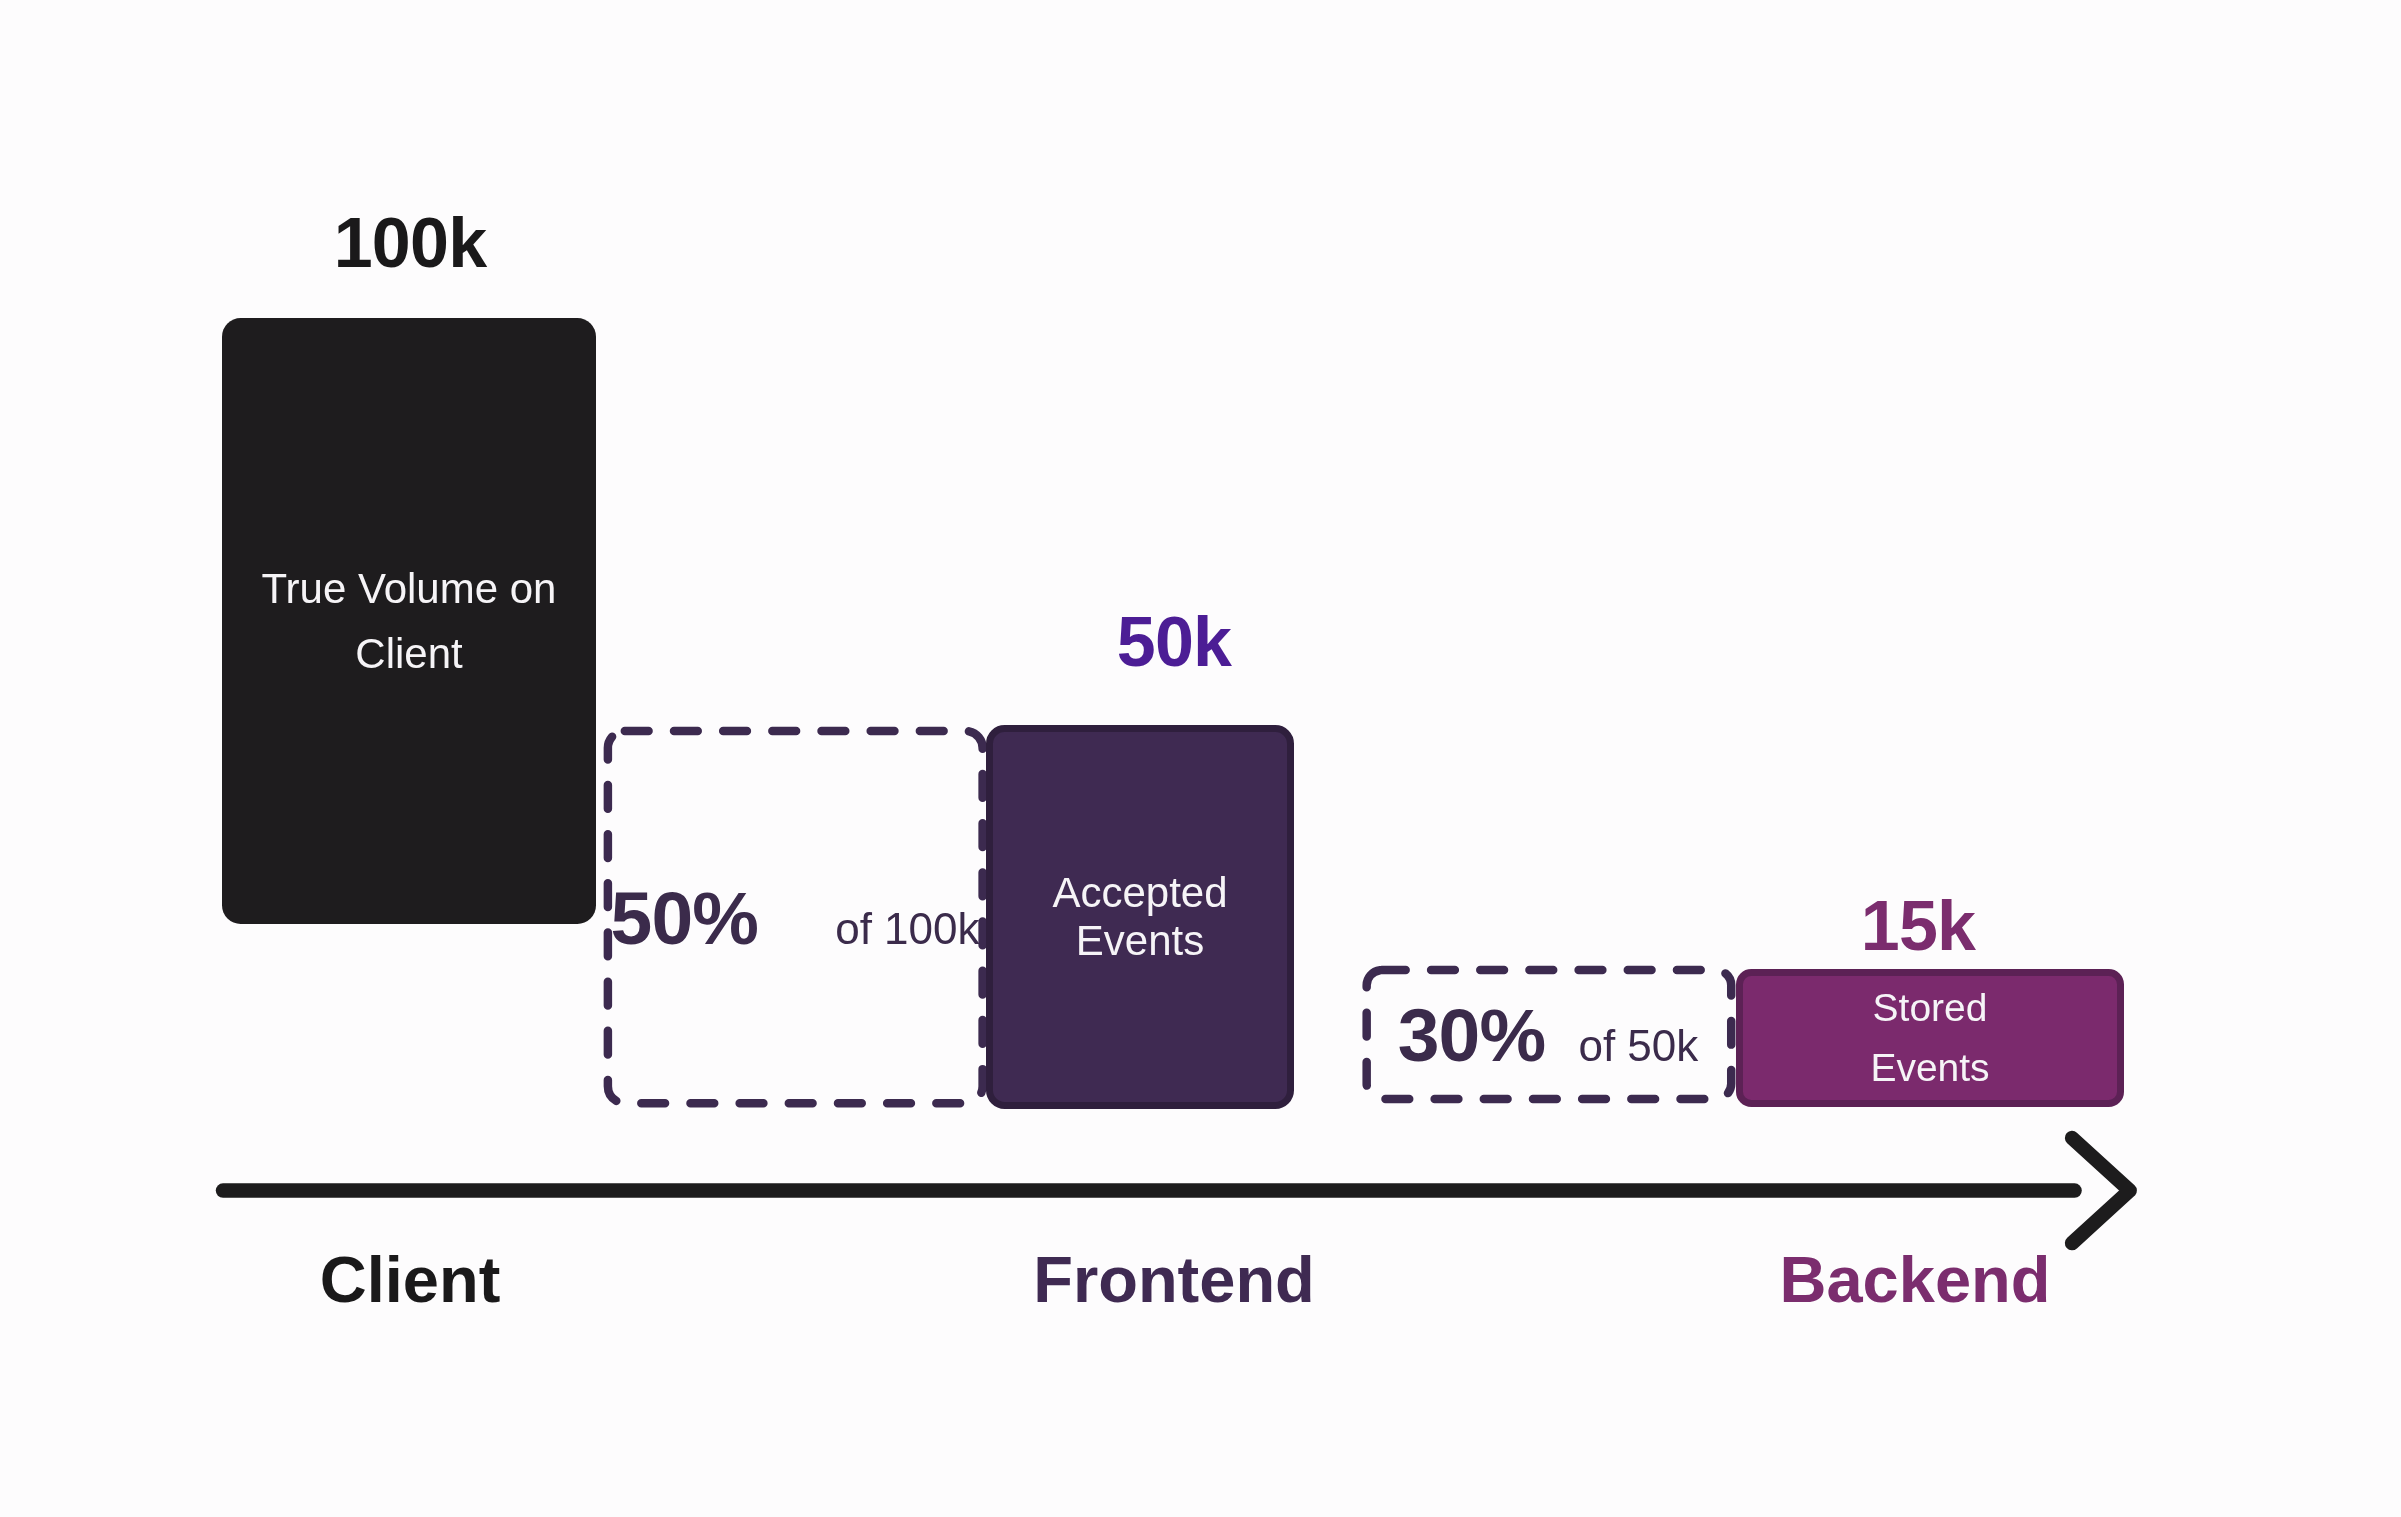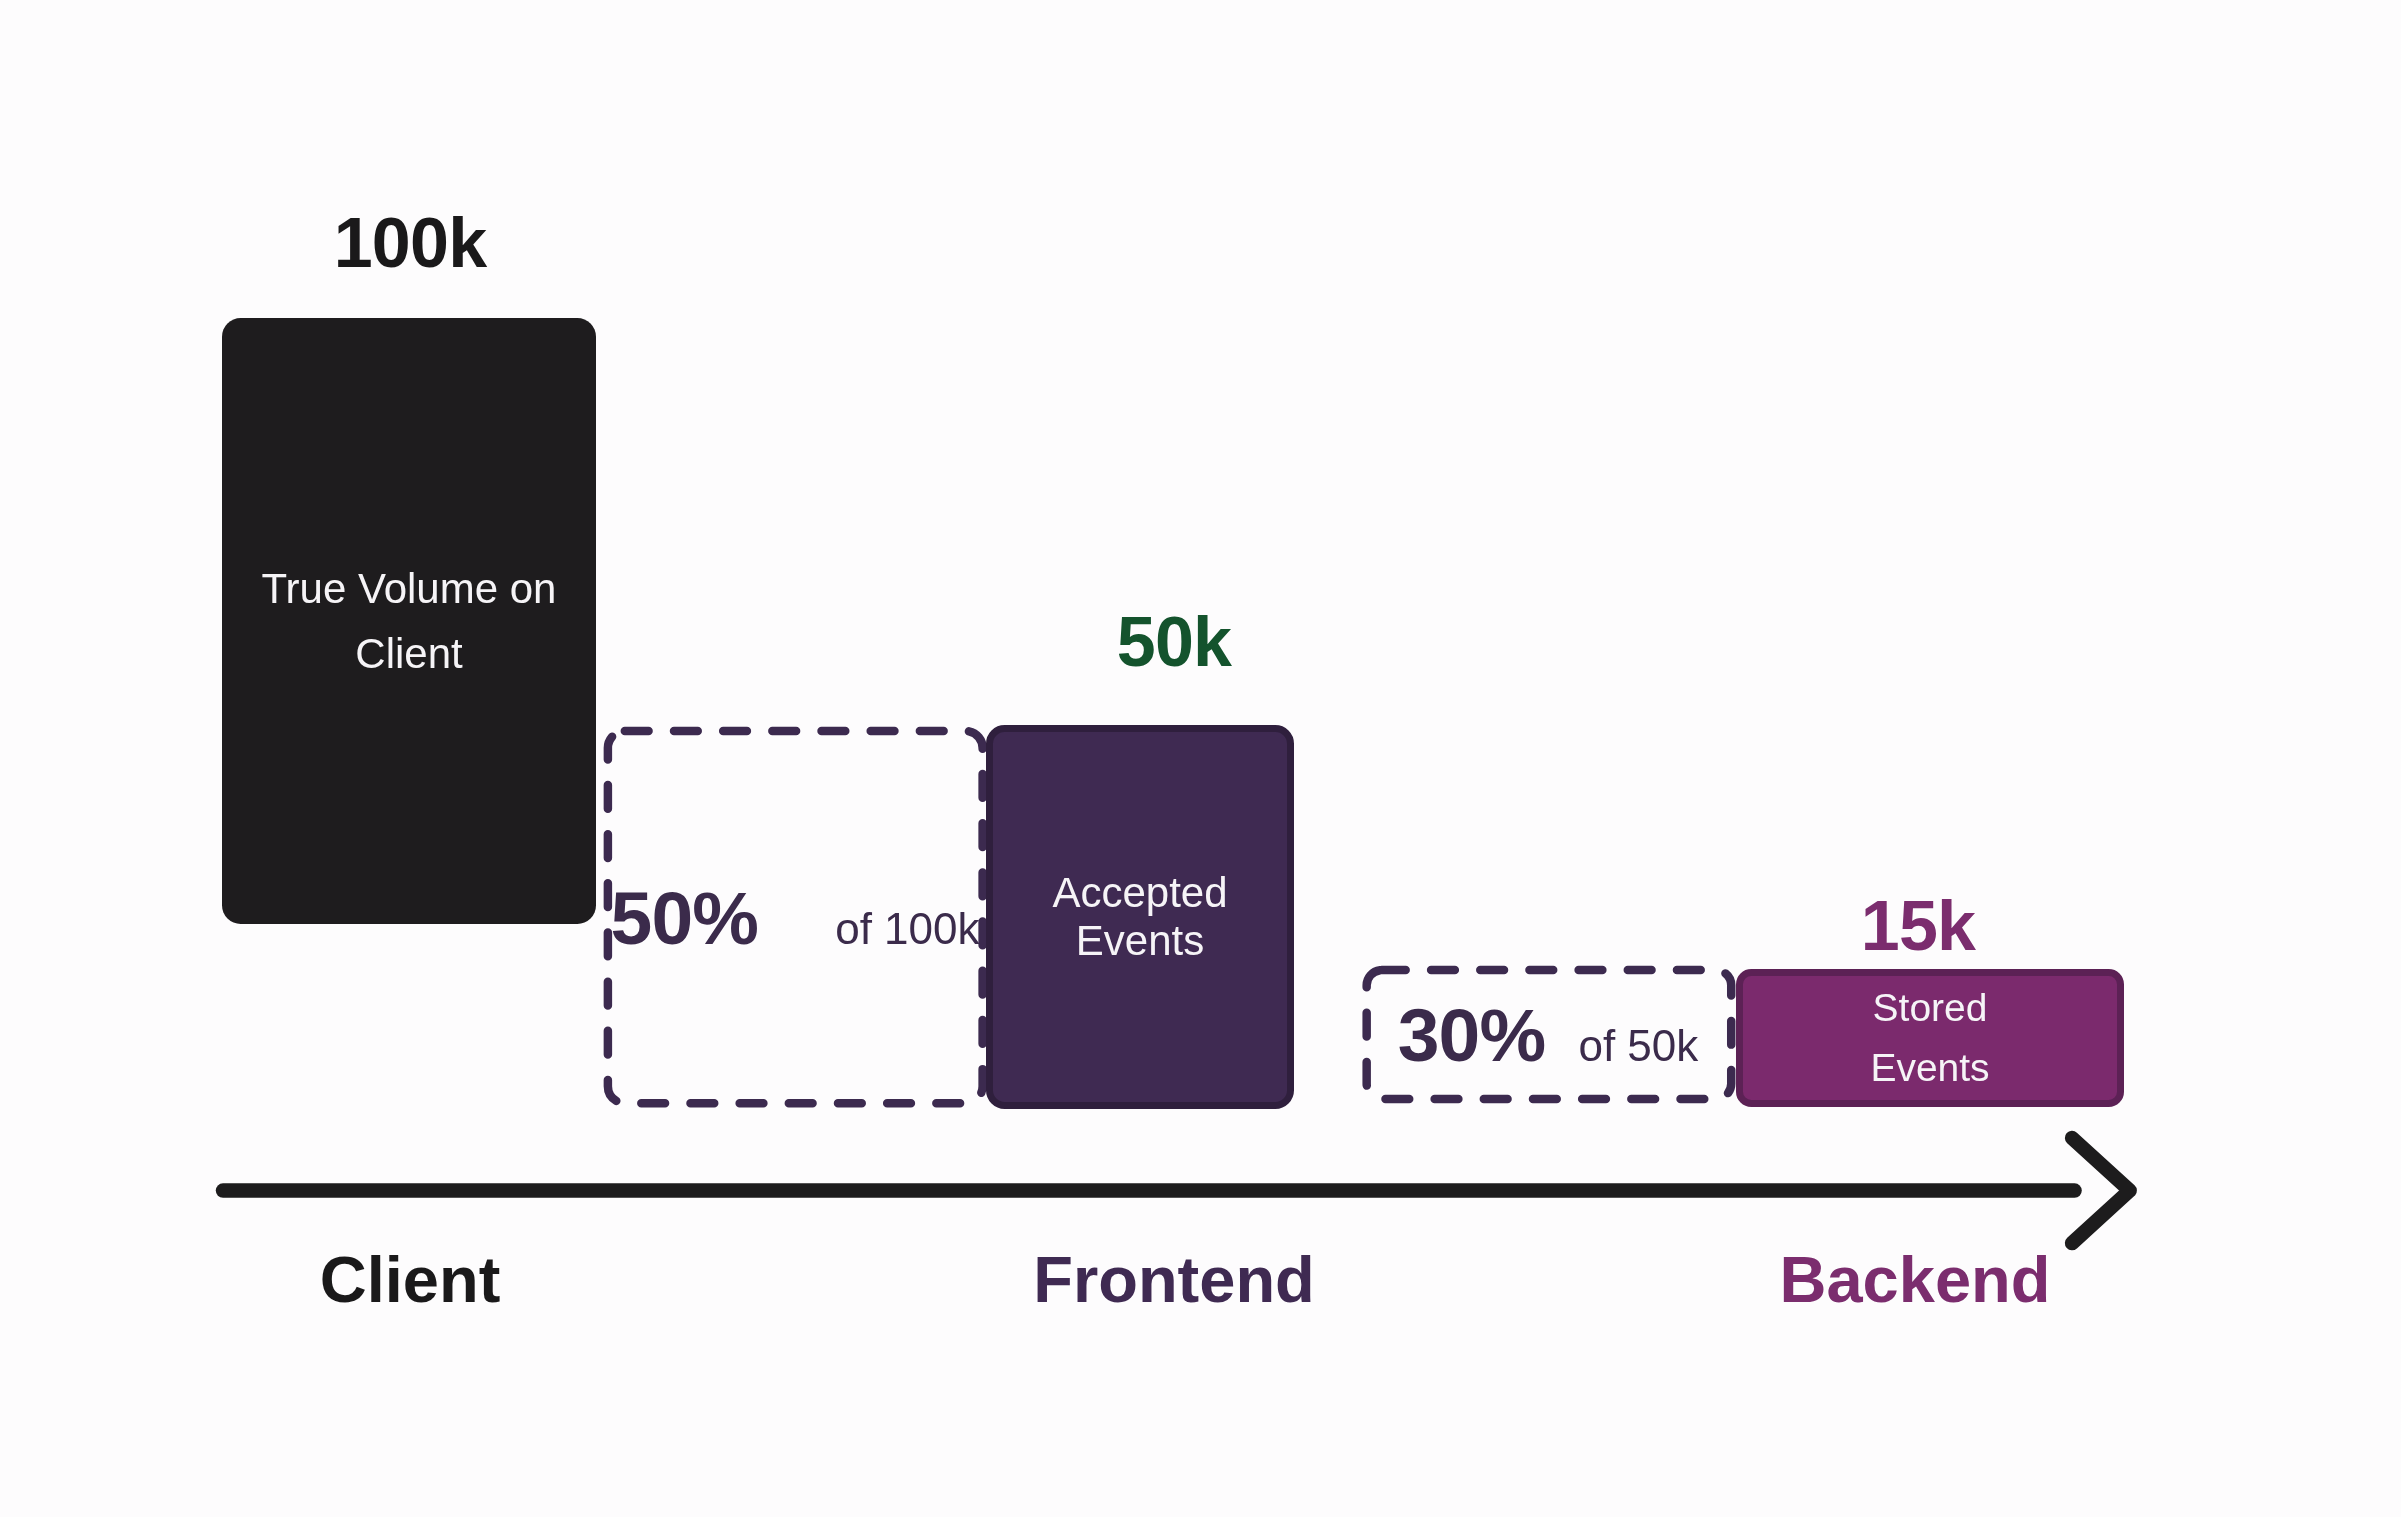--- a/index.html
+++ b/index.html
@@ -78,21 +78,21 @@
 
     <rect x="1612" y="1144" width="430" height="152" rx="18" fill="none" stroke-width="10" stroke-dasharray="28 30" stroke-linecap="round" stroke="#3c2a4f"></rect>
 
     <g>
       <line x1="263" y1="1404" x2="2447" y2="1404" stroke-width="17" stroke-linecap="round" stroke="#1d1c1d"></line>
       <polyline points="2444,1342 2512,1404 2444,1466" fill="none" stroke-width="17" stroke-linecap="round" stroke-linejoin="round" stroke="#1d1c1d"></polyline>
     </g>
   </svg>
 
   <div class="value-label" id="val-0" style="color: rgb(26, 25, 26);">100k</div>
-  <div class="value-label" id="val-1" style="color: #14532d;">50k</div>
+  <div class="value-label" id="val-1" style="color: #4c1d95;">50k</div>
   <div class="value-label" id="val-2" style="color: rgb(123, 45, 110); margin-top: 33px;">15k</div>
 
   <div class="bar bar-0" style="background-color: rgb(30, 28, 30);">
     <span class="bar-text">True Volume on Client</span>
   </div>
 
   <div class="bar bar-1" style="background-color: rgb(63, 42, 82); border-color: rgb(47, 31, 61);">
     <span class="bar-text">Accepted Events</span>
   </div>
 

